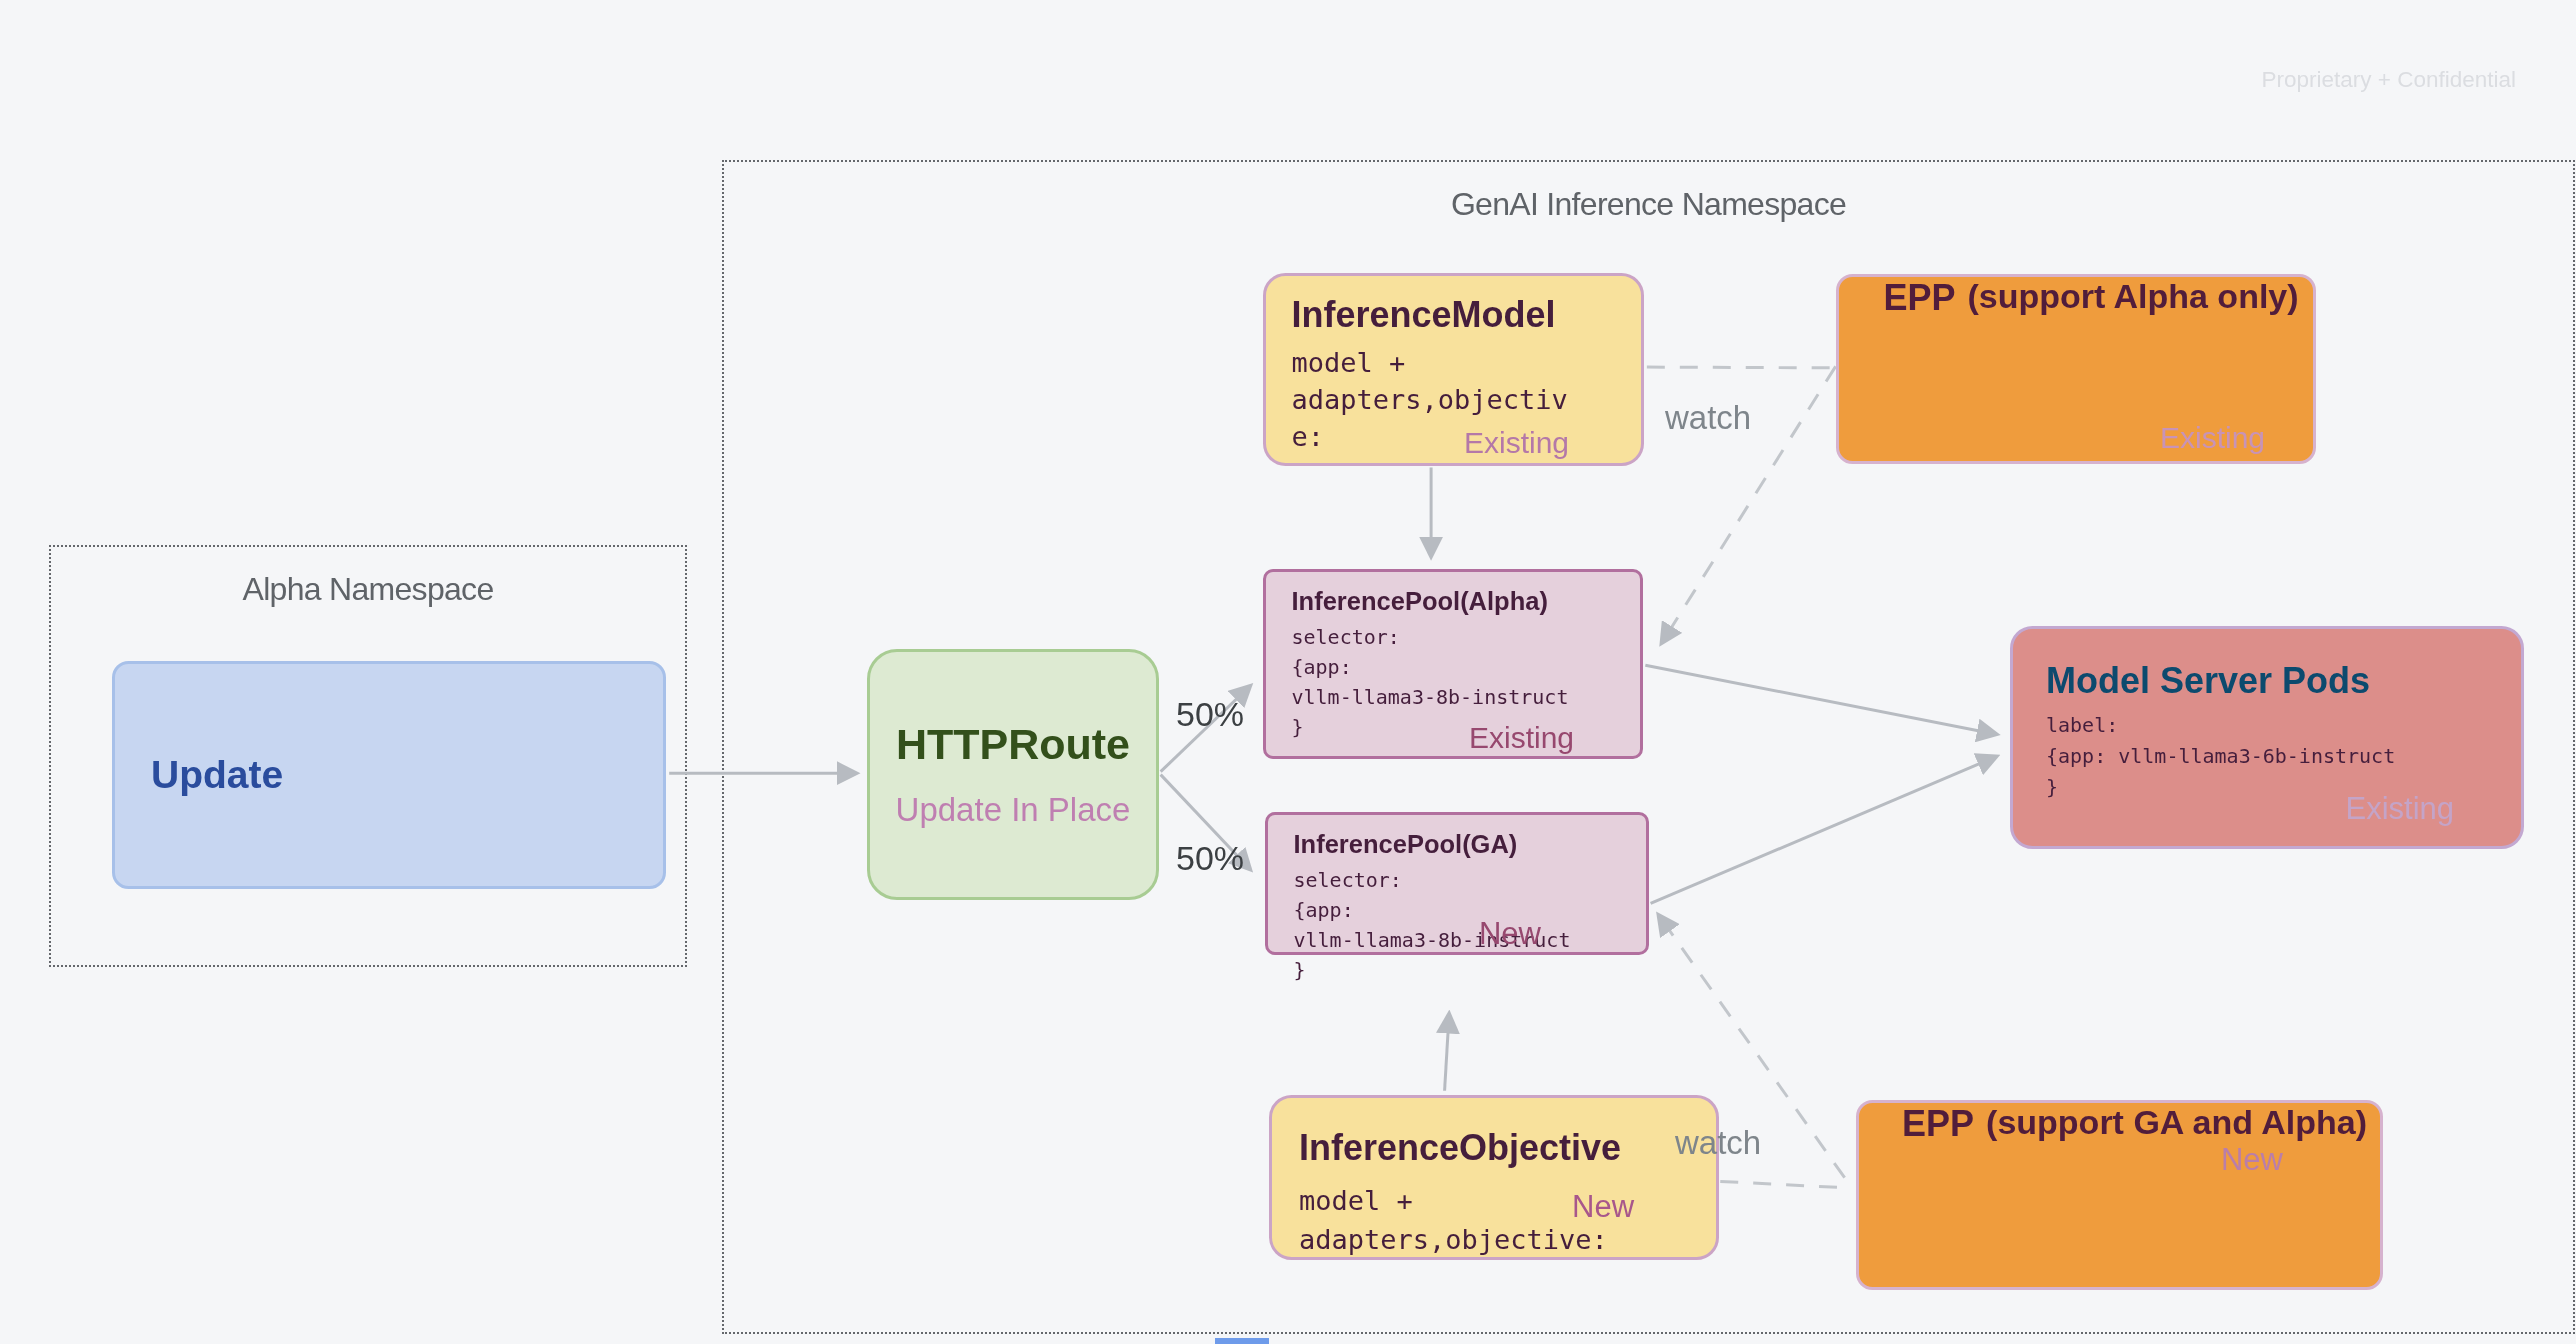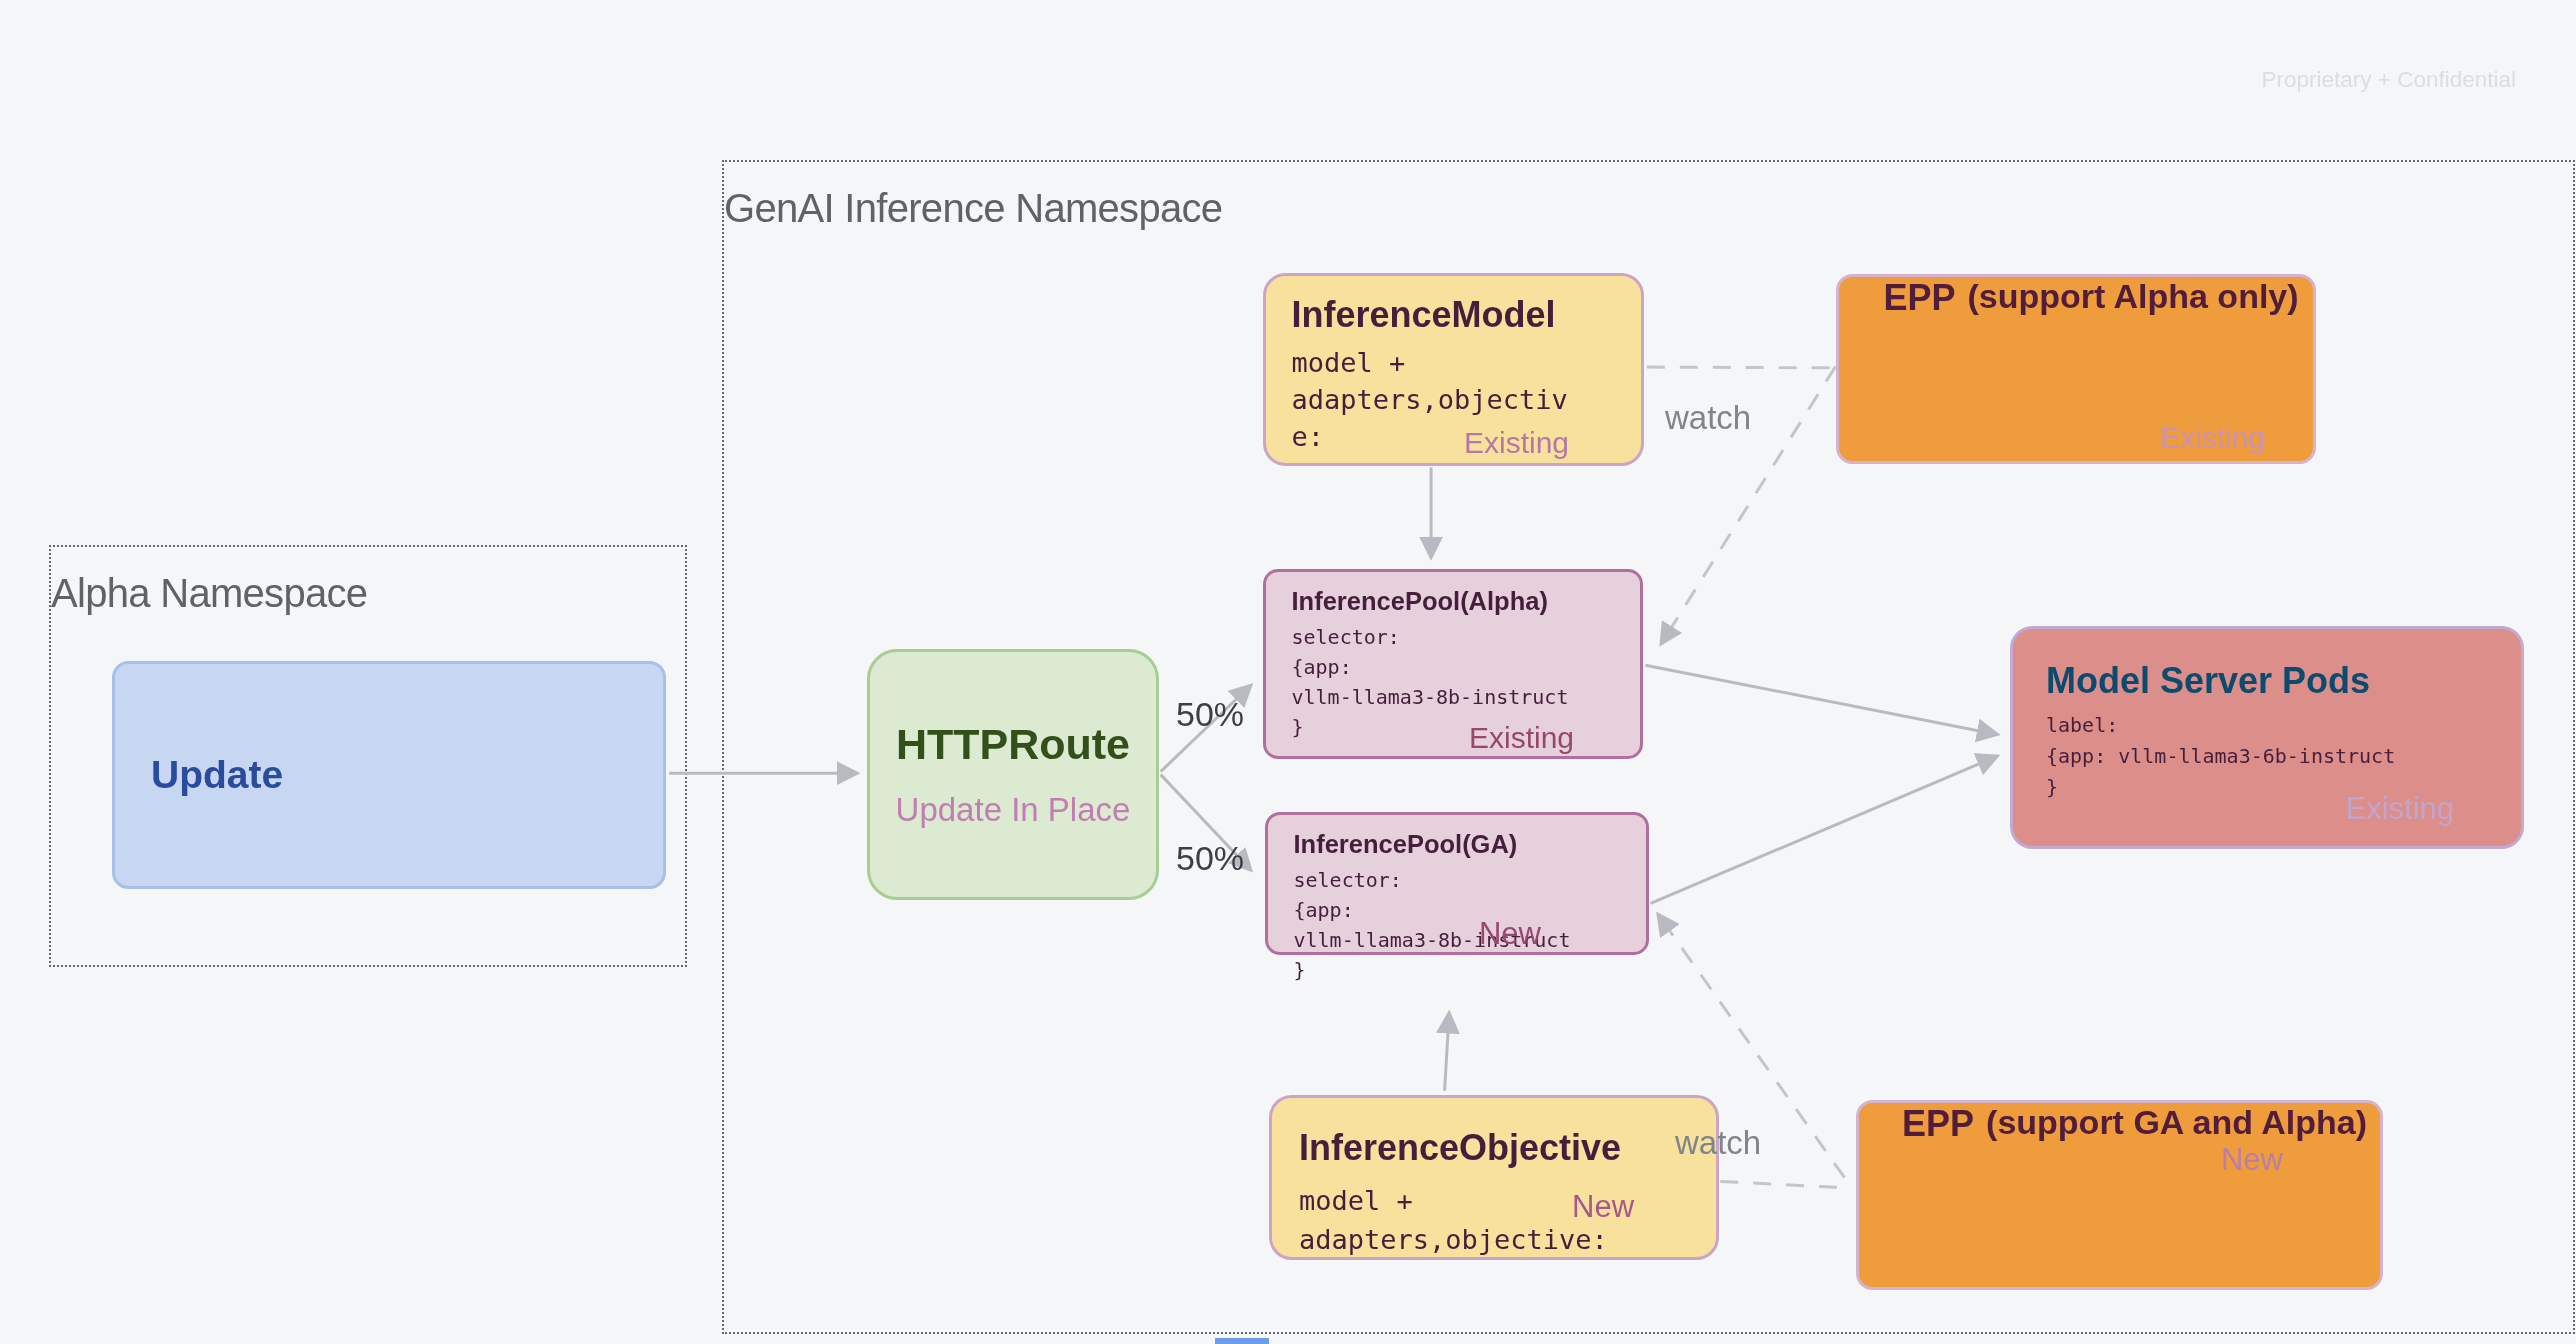--- a/index.html
+++ b/index.html
@@ -3,22 +3,22 @@
 <meta charset="utf-8">
 <style>
   html,body{margin:0;padding:0;background:#F5F6F8;}
   .canvas{position:relative;width:2576px;height:1344px;background:#F5F6F8;overflow:hidden;
           font-family:"Liberation Sans",sans-serif;}
   .watermark{position:absolute;top:67px;right:60px;font-size:22.5px;color:#DBDDE1;}
   
   .ns-box{position:absolute;border:2.2px dotted #64676C;background:transparent;}
   .ns-genai{left:722px;top:160px;width:1849px;height:1170px;}
   .ns-infra{left:49px;top:545px;width:634px;height:418px;}
-  .ns-title{position:absolute;left:0;top:24px;width:100%;
-            font-size:40px;color:#5F6368;letter-spacing:-0.7px;}
+  .ns-title{position:absolute;left:0;top:24px;width:100%;text-align:center;
+            font-size:32px;color:#5F6368;letter-spacing:-0.7px;}
   
   svg.edges{position:absolute;left:0;top:0;width:2576px;height:1344px;}
   
   .node{position:absolute;box-sizing:border-box;}
   .node .status{position:absolute;font-size:30px;}
   
   .gateway{left:112px;top:661px;width:554px;height:228px;background:#C7D6F1;
            border:3px solid #A7C0E9;border-radius:16.5px;}
   .gateway .title{position:absolute;left:36px;top:50%;transform:translateY(-50%);
                   font-weight:bold;font-size:39px;color:#2A4C9D;}
@@ -42,21 +42,21 @@
   
   .obox{background:#EF9C3D;border:3px solid #D6B2CE;border-radius:16.5px;display:flex;
         justify-content:center;padding-left:30px;gap:12px;}
   .obox .title{font-weight:bold;font-size:36px;color:#511D3B;}
   .obox .subtitle{font-weight:bold;font-size:34px;color:#511D3B;}
   .epp-alpha{left:1836px;top:274px;width:480px;height:190px;}
   .epp-alpha .status{right:48px;bottom:6px;color:#C893B7;}
   .epp-ga{left:1856px;top:1100px;width:527px;height:190px;}
   .epp-ga .status{right:97px;top:39px;font-size:31px;color:#BA7EA9;}
   
-  .pbox{background:#E5D0DC;border:3px solid #B16F9E;border-radius:15px;padding:15px 25.5px;}
+  .pbox{background:#E5D0DC;border:3px solid #B16F9E;border-radius:10px;padding:15px 25.5px;}
   .pbox .title{font-weight:bold;font-size:25.5px;color:#451E3C;margin-bottom:6px;}
   .pbox .code{font-size:20px;line-height:30px;}
   .pool-alpha{left:1263px;top:569px;width:380px;height:190px;}
   .pool-alpha .status{right:66px;bottom:1.5px;color:#97486F;}
   .pool-ga{left:1265px;top:812px;width:384px;height:143px;}
   .pool-ga .status{right:105px;bottom:0px;font-size:31px;color:#97486F;}
   
   .msp{left:2010px;top:626px;width:514px;height:223px;background:#DC8E8A;
        border:3px solid #C3A8D1;border-radius:22.5px;padding:31px 33px;}
   .msp .title{font-weight:bold;font-size:36px;color:#0c4a6e;margin-bottom:7.5px;}

